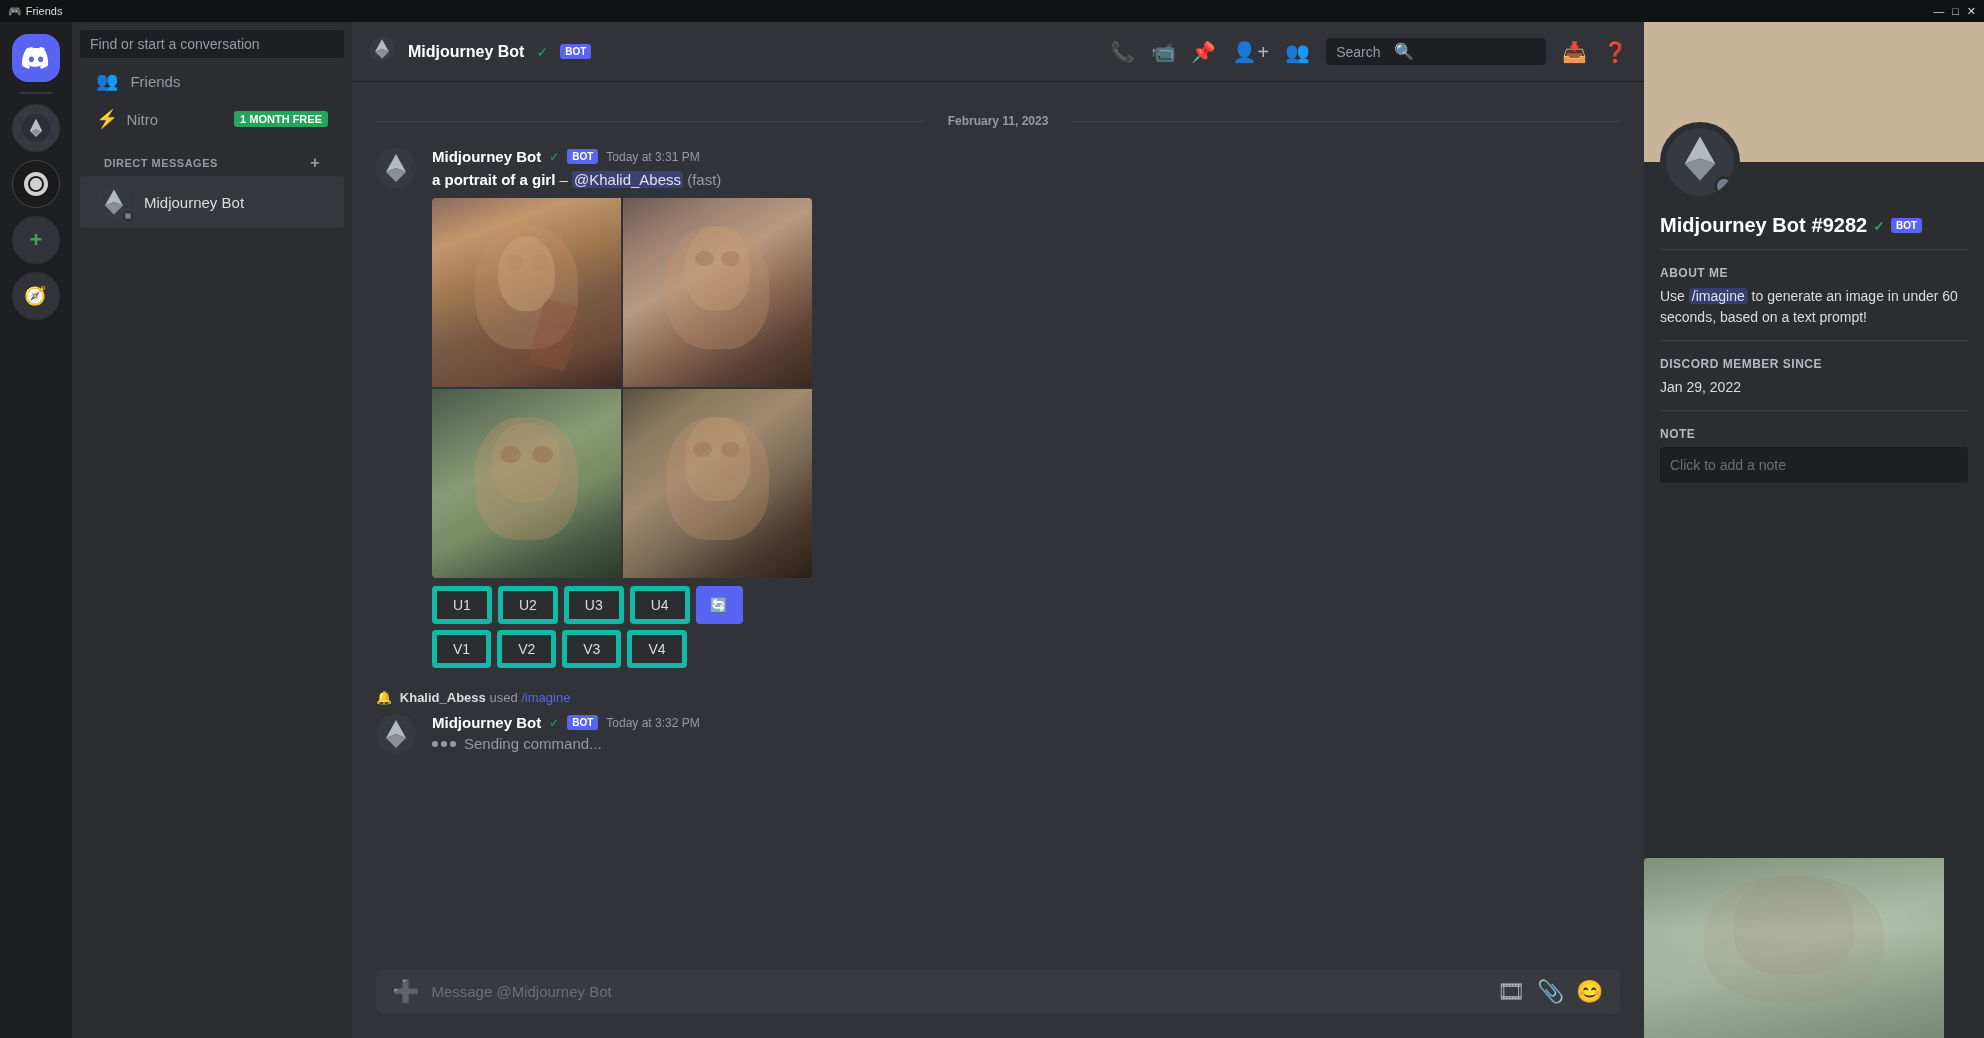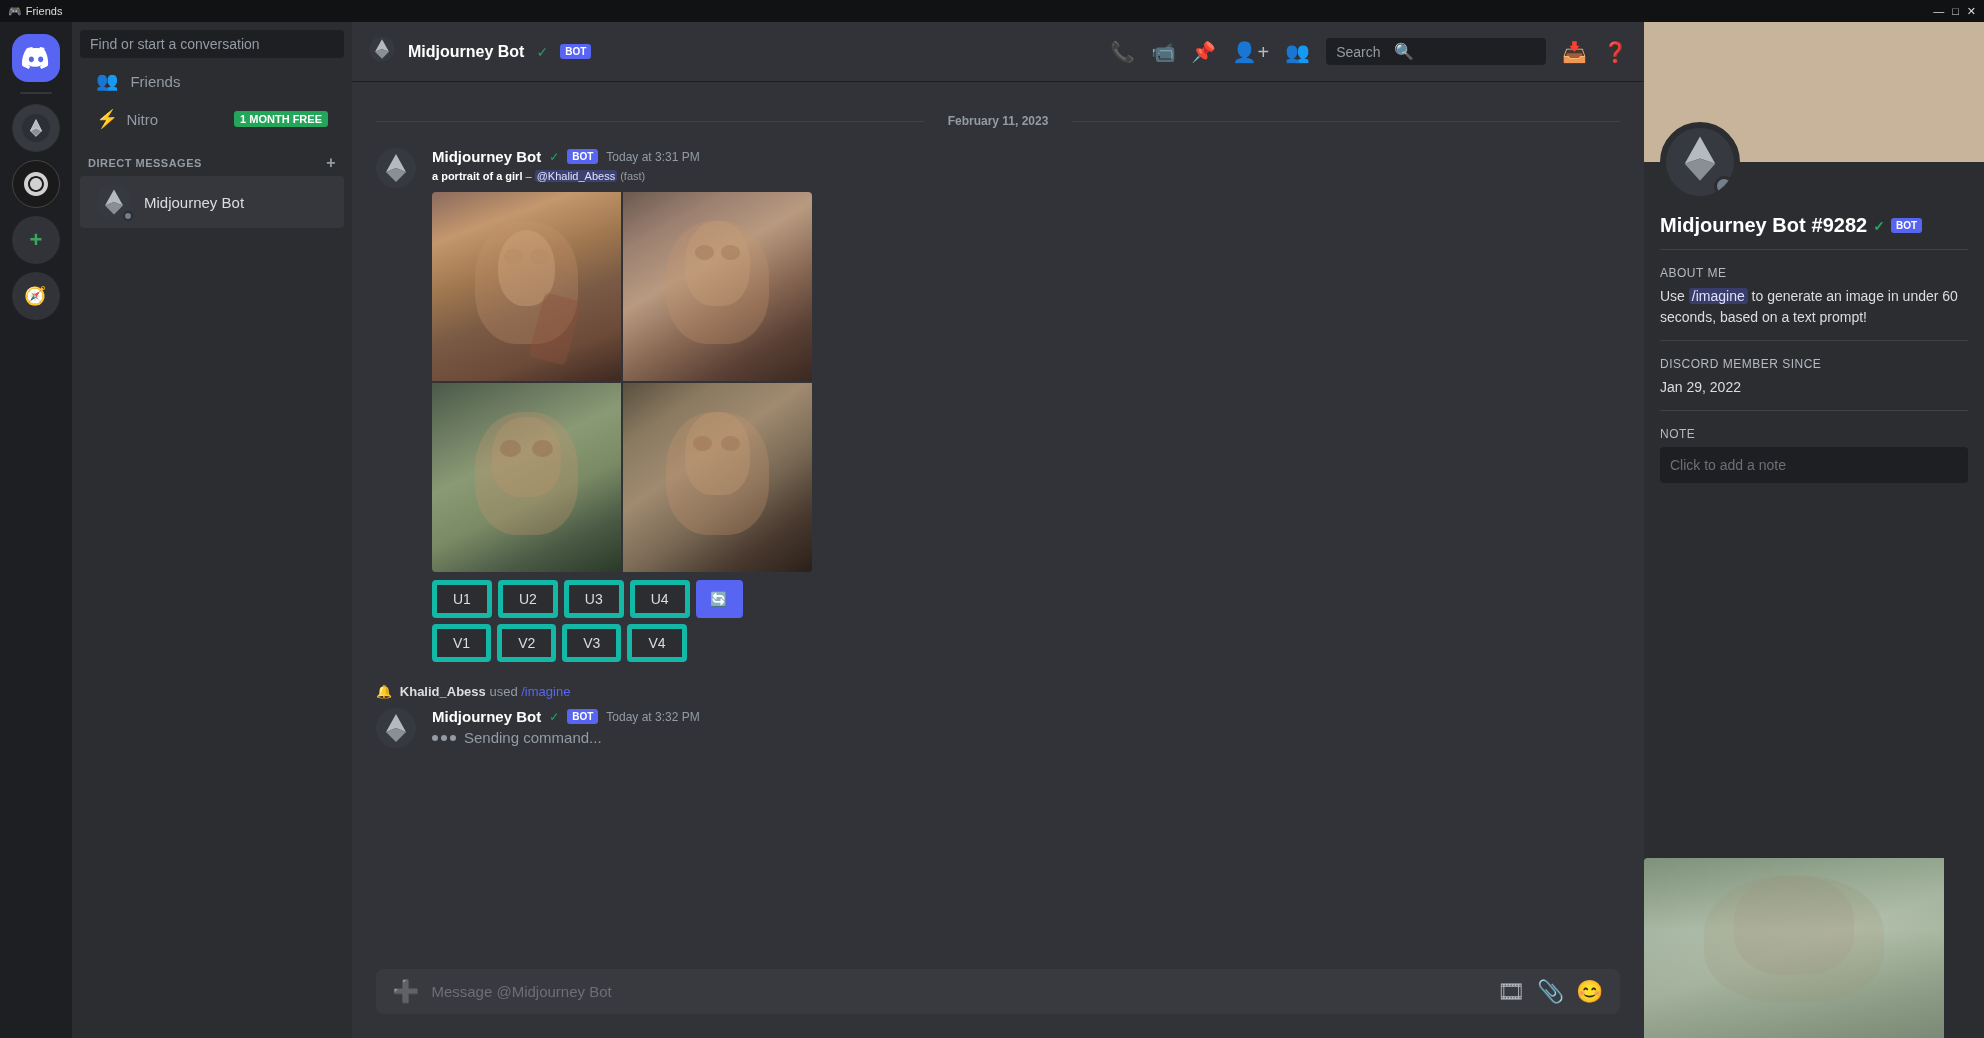--- a/index.html
+++ b/index.html
@@ -115,21 +115,21 @@
       color: white;
       font-size: 11px;
       font-weight: 600;
       padding: 2px 6px;
       border-radius: 3px;
       margin-left: auto;
     }
     #dm-header {
       display: flex;
       align-items: center;
-      padding: 16px 16px 4px;
+      padding: 16px 32px 4px;
       color: #949ba4;
       font-size: 11px;
       font-weight: 700;
       text-transform: uppercase;
       letter-spacing: 0.5px;
     }
     #dm-header .add-dm { margin-left: auto; cursor: pointer; font-size: 16px; }
     .dm-item {
       display: flex;
       align-items: center;
@@ -256,21 +256,21 @@
     }
     .msg-content { flex: 1; }
     .msg-header {
       display: flex;
       align-items: center;
       gap: 8px;
       margin-bottom: 4px;
     }
     .msg-username { font-weight: 600; color: #fff; font-size: 15px; }
     .msg-timestamp { color: #949ba4; font-size: 12px; }
-    .msg-text { color: #dcddde; font-size: 11px; line-height: 1.4; margin-bottom: 8px; }
+    .msg-text { color: #dcddde; font-size: 15px; line-height: 1.4; margin-bottom: 8px; }
     .msg-text strong { color: #fff; }
     .msg-text .mention { color: #dee0fc; background: rgba(88,101,242,0.3); padding: 0 2px; border-radius: 3px; }
     .msg-text .tag { color: #949ba4; }
 
     
     .image-grid {
       display: grid;
       grid-template-columns: 1fr 1fr;
       gap: 2px;
       width: 380px;
@@ -418,21 +418,21 @@
       font-weight: 700;
       color: #fff;
       font-size: 20px;
       display: flex;
       align-items: center;
       gap: 6px;
     }
     .profile-section-title {
       color: #b5bac1;
       font-size: 12px;
-      font-weight: 400;
+      font-weight: 700;
       text-transform: uppercase;
       letter-spacing: 0.5px;
       margin: 16px 0 6px;
     }
     .profile-section-text { color: #dcddde; font-size: 14px; line-height: 1.5; }
     .highlight { color: #dee0fc; background: rgba(88,101,242,0.3); padding: 0 3px; border-radius: 3px; }
     .profile-divider { height: 1px; background: #3f4147; margin: 12px 0; }
     .note-area {
       background: #1e1f22;
       border-radius: 4px;

